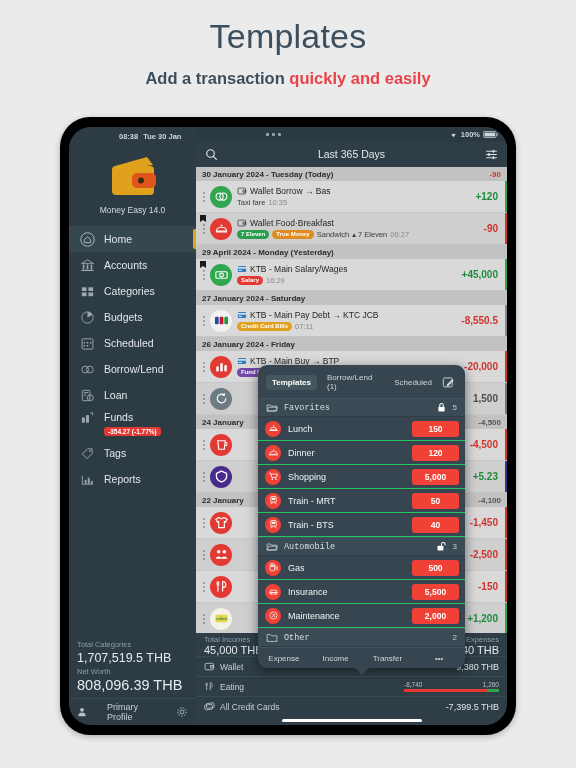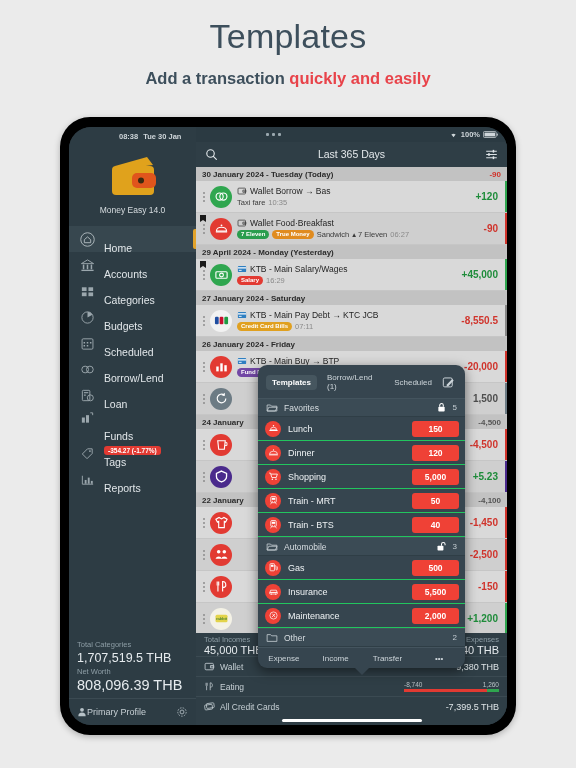--- a/index.html
+++ b/index.html
@@ -53,34 +53,34 @@
     height:26px;padding-left:11px;position:relative;
     color:#e2e7ea;font-size:10.5px;
   }
   .nav-item.active{background:#37474f;}
   .nav-item.active:after{
     content:"";position:absolute;right:0;top:3px;bottom:3px;width:3px;
     background:#e2a32b;border-radius:2px 0 0 2px;
   }
   .nav-item.tall{height:30px;align-items:flex-start;padding-top:2px;}
   .nav-ico{width:15px;height:15px;flex:0 0 15px;display:block;opacity:.8;}
-  .nav-lab{line-height:15px;margin-top:19px;}
+  .nav-lab{line-height:15px;}
   .nav-col{display:flex;flex-direction:column;gap:2px;}
   .badge-red{
     display:inline-block;background:#e23a32;color:#fff;font-size:6.5px;
     padding:1px 4px;border-radius:3px;font-weight:700;
   }
   .sb-bottom{margin-top:auto;padding:0 0 0 0;}
   .sb-tot{padding:0 8px 5px 8px;}
   .sb-lab{font-size:7.5px;color:#8e9ea6;line-height:12px;}
   .sb-val{font-size:12.5px;color:#e6ebee;line-height:15px;font-weight:400;}
   .sb-val.big{font-size:14.5px;}
   .sb-profile{
     border-top:1px solid #3b4a52;height:26px;display:flex;align-items:center;
-    padding:0 8px;gap:0;
+    padding:0 8px;gap:20px;
   }
   .sb-profile .pname{font-size:9px;color:#c6cfd4;flex:1;}
   
   .main{flex:1;display:flex;flex-direction:column;position:relative;background:#2b3a42;}
   .m-status{
     height:15px;display:flex;align-items:center;justify-content:space-between;
     padding:0 9px 0 0;color:#cfd6da;font-size:7.5px;
   }
   .dots3{display:flex;gap:3px;margin-left:70px;}
   .dots3 i{width:3px;height:3px;background:#9aa7ae;border-radius:1px;display:block;}
@@ -165,21 +165,21 @@
   .pop-tabs{display:flex;align-items:center;gap:4px;padding:5px 6px 4px 8px;}
   .ptab{
     font-size:8px;color:#cdd5da;padding:3px 6px;border-radius:4px;
   }
   .ptab.on{background:#46565f;color:#fff;font-weight:700;}
   .pedit{margin-left:auto;margin-right:4px;}
   .grp{
     display:flex;align-items:center;height:17px;padding:0 8px;gap:6px;
     background:#3b4b55;border-top:1px solid #44545e;border-bottom:1px solid #2f3e46;
   }
-  .grp .gname{font-size:8.5px;color:#d8dee2;flex:1;}
+  .grp .gname{font-size:8.5px;color:#d8dee2;flex:1;font-family:Liberation Mono, monospace;}
   .grp .gcount{font-size:8px;color:#c3ccd1;}
   .trowp{
     display:flex;align-items:center;height:23px;padding:0 6px 0 7px;gap:7px;
     border-bottom:1px solid #22c55e;
   }
   .tico{
     width:16px;height:16px;border-radius:50%;background:#ef4136;flex:0 0 16px;
     display:flex;align-items:center;justify-content:center;
   }
   .tname{flex:1;font-size:9px;color:#eef2f4;}

